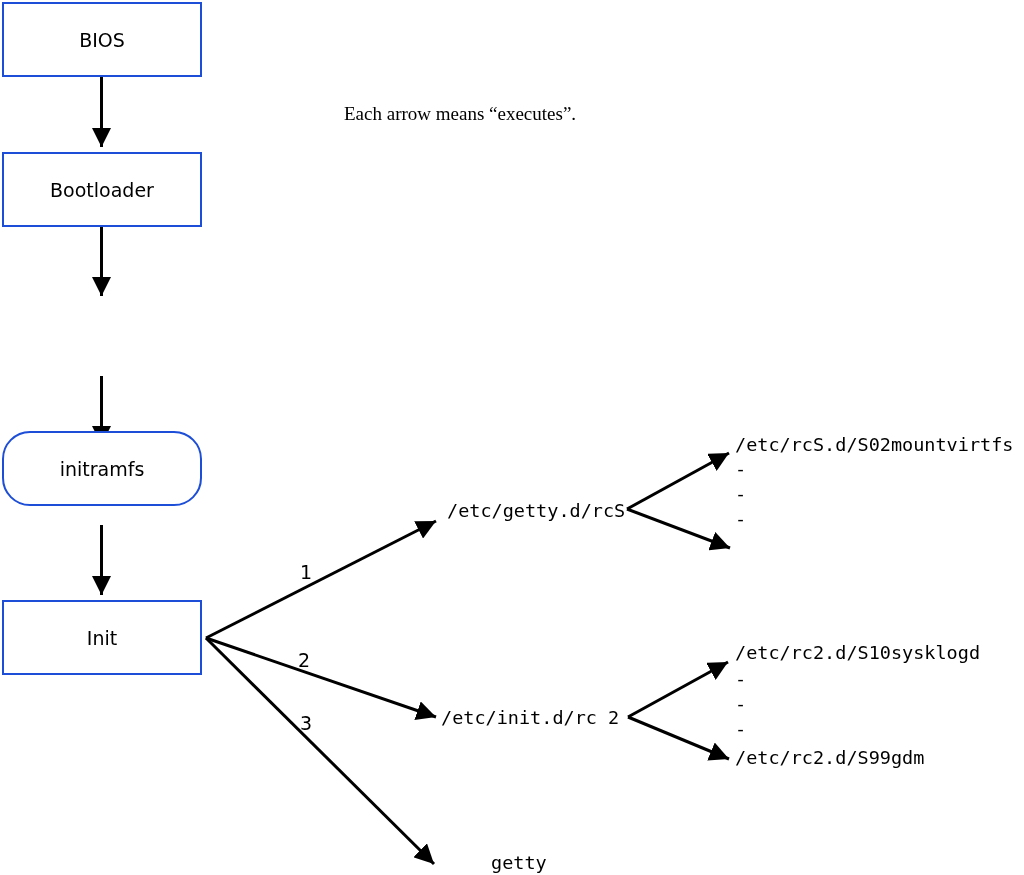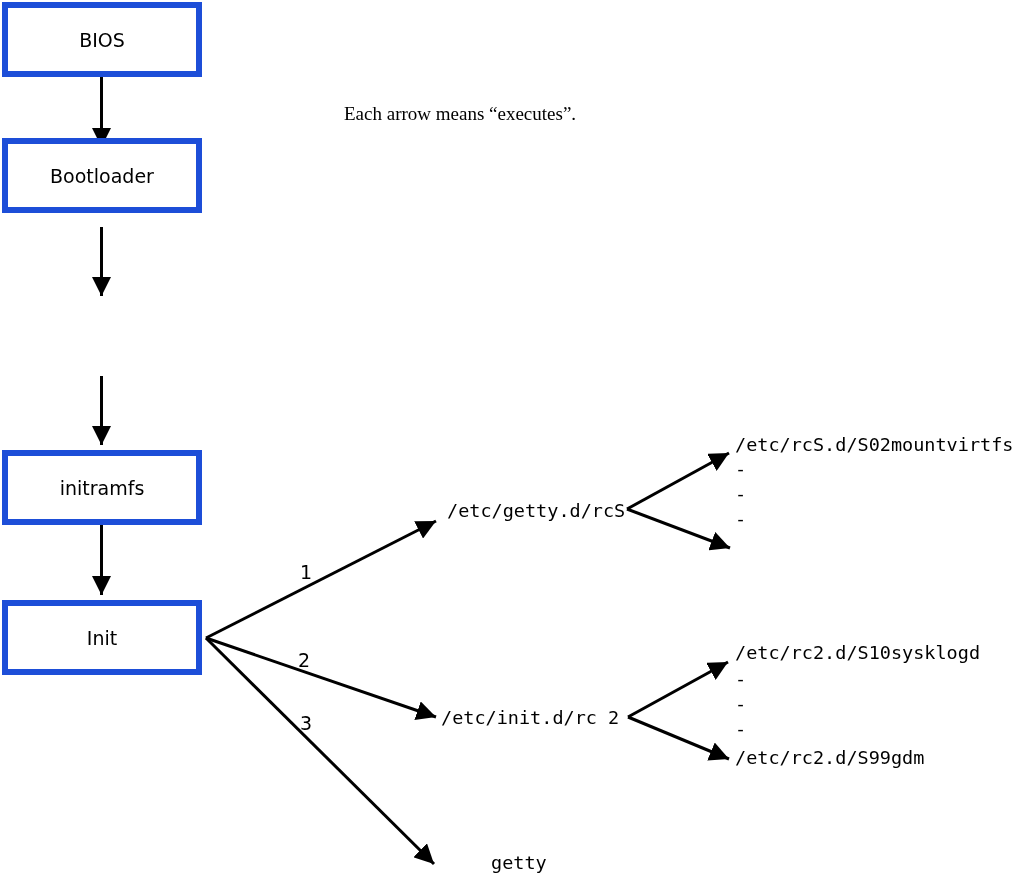--- a/index.html
+++ b/index.html
@@ -16,31 +16,31 @@
     position: absolute;
     left: 0; top: 0;
     width: 1024px; height: 875px;
   }
   .flow-box {
     position: absolute;
     left: 2px;
     width: 200px;
     height: 75px;
     box-sizing: border-box;
-    border: 6px solid #1d4ed8;
+    border: 2px solid #1d4ed8;
     background: #ffffff;
     display: flex;
     align-items: center;
     justify-content: center;
     font-size: 19px;
   }
   .box-bios       { top: 2px; }
-  .box-bootloader { top: 138px; }
+  .box-bootloader { top: 152px; }
   .box-kernel     { top: 301px; }
-  .box-initramfs  { top: 450px; }
+  .box-initramfs  { top: 431px; border-radius: 28px; }
   .box-init       { top: 600px; }
   .note {
     position: absolute;
     left: 344px; top: 114px;
     transform: translateY(-50%);
     font-size: 19px;
     white-space: nowrap;
     font-family: Liberation Serif, serif;
   }
   .branch-num {

